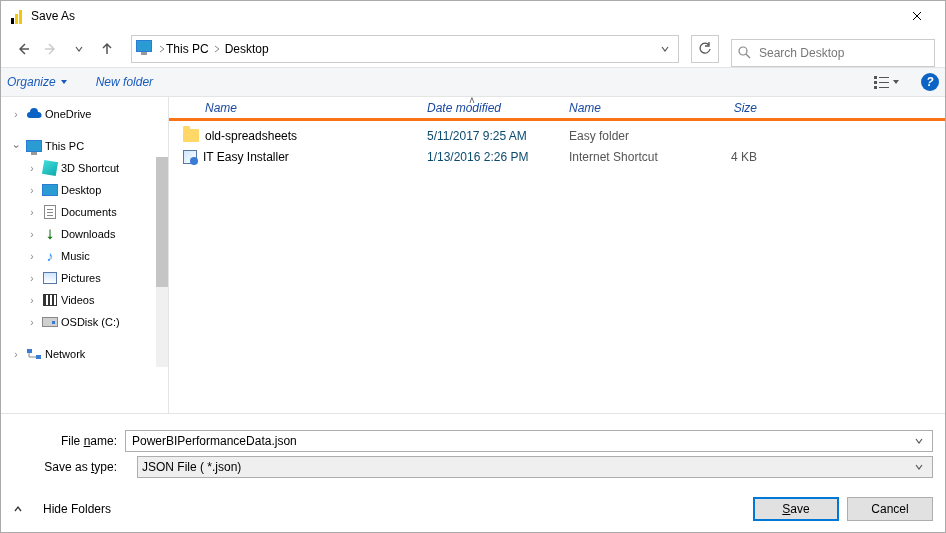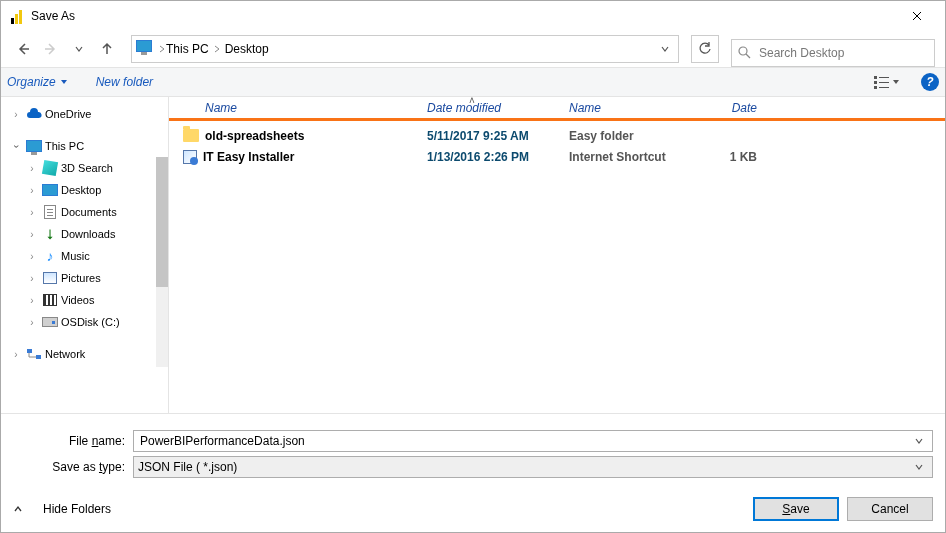--- a/index.html
+++ b/index.html
@@ -56,37 +56,37 @@
 
   .filelist { flex:1; display:flex; flex-direction:column; }
   .cols { display:flex; height:24px; align-items:center; color:#1b4aa0; font-size:12px; border-bottom:3px solid #f97316;font-style:italic; }
   .col-name { width:258px; padding-left:14px; display:flex; align-items:center; gap:6px; }
   .col-date { width:142px; }
   .col-type { width:118px; }
   .col-size { width:100px; text-align:right; padding-right:30px; }
   .sort-ind { position:absolute; left:300px; top:-2px; color:#555; font-size:10px; }
   .cols-wrap { position:relative; }
   .rows { padding-top:4px; }
-  .row { display:flex; height:21px; align-items:center; font-size:12px; color:#000;font-weight:bold; }
+  .row { display:flex; height:21px; align-items:center; font-size:12px; color:#000; }
   .row .c-name { width:258px; padding-left:14px; display:flex; align-items:center; gap:6px; }
   .row .c-date { width:142px; color:#0c4a6e; }
   .row .c-type { width:118px; color:#555; }
   .row .c-size { width:100px; text-align:right; padding-right:30px; color:#555; }
 
   .folder-icon { width:16px; height:13px; background:#ffd868; border-radius:1px; position:relative; }
   .folder-icon::before { content:""; position:absolute; top:-3px; left:0; width:7px; height:3px; background:#ffd868; border-radius:1px 1px 0 0; }
   .url-icon { width:14px; height:14px; border:1px solid #57a; background:linear-gradient(135deg,#cfe6ff,#fff); position:relative; }
   .url-icon::after { content:""; position:absolute; right:-2px; bottom:-2px; width:8px; height:8px; border-radius:50%; background:#3a7bd5; }
 
   
-  .bottom { border-top:1px solid #e4e4e4; padding:14px 12px 6px 20px; background:#fff; }
+  .bottom { border-top:1px solid #e4e4e4; padding:14px 12px 6px 12px; background:#fff; }
   .fieldrow { display:flex; align-items:center; height:26px; }
   .fieldrow .flabel { width:112px; text-align:right; padding-right:8px; font-size:12px; }
   .fieldrow .combo { flex:1; height:22px; border:1px solid #adadad; display:flex; align-items:center; padding:0 4px; font-size:12px; background:#fff; }
-  .fieldrow .combo.grey { background:#efefef; }
+  .fieldrow .combo.grey { background:#efefef;margin-left:12px; }
   .fieldrow .combo .drop { margin-left:auto; color:#555; padding:0 4px; cursor:pointer; }
   .fieldrow input.text { border:none; outline:none; flex:1; font-size:12px; background:transparent; }
 
   
   .footer { height:46px; display:flex; align-items:center; padding:0 12px; }
   .hide-folders { display:flex; align-items:center; gap:20px; color:#000; font-size:12px; cursor:pointer; }
   .footer .spacer { flex:1; }
   .btn { width:86px; height:24px; border:1px solid #adadad; background:#e1e1e1; display:flex; align-items:center; justify-content:center; font-size:12px; margin-left:8px; cursor:pointer; }
   .btn.default { border:1px solid #0078d7; box-shadow:0 0 0 1px #0078d7 inset; }
   .underline-first::first-letter { text-decoration:underline; }
@@ -230,21 +230,21 @@
           <span class="ticon">
               <div class="monitor-icon"></div>
             </span>
           <span class="lbl">This PC</span>
         </div>
         <div class="tree-item level2">
           <span class="expander">›</span>
           <span class="ticon">
               <div class="obj3d-icon"></div>
             </span>
-          <span class="lbl">3D Search</span>
+          <span class="lbl">3D Shortcut</span>
         </div>
         <div class="tree-item level2">
           <span class="expander">›</span>
           <span class="ticon">
               <div class="desk-icon"></div>
             </span>
           <span class="lbl">Desktop</span>
         </div>
         <div class="tree-item level2">
           <span class="expander">›</span>
@@ -304,21 +304,21 @@
     <div class="filelist">
       <div class="cols-wrap">
         <div class="sort-ind">˄</div>
         <div class="cols">
           <div class="col-name">
             <span style="width:16px"></span>
             <span>Name</span>
           </div>
           <div class="col-date">Date modified</div>
           <div class="col-type">Name</div>
-          <div class="col-size">Date</div>
+          <div class="col-size">Size</div>
         </div>
       </div>
       <div class="rows">
         <div class="row">
           <div class="c-name">
             <span>
                 <div class="folder-icon"></div>
               </span>
             <span>old-spreadsheets</span>
           </div>
@@ -328,21 +328,21 @@
         </div>
         <div class="row">
           <div class="c-name">
             <span>
                 <div class="url-icon"></div>
               </span>
             <span>IT Easy Installer</span>
           </div>
           <div class="c-date">1/13/2016 2:26 PM</div>
           <div class="c-type">Internet Shortcut</div>
-          <div class="c-size">1 KB</div>
+          <div class="c-size">4 KB</div>
         </div>
       </div>
     </div>
   </div>
 
   <div class="bottom">
     <div class="fieldrow">
       <div class="flabel">File <u>n</u>ame:</div>
       <div class="combo">
         <input class="text" type="text" value="PowerBIPerformanceData.json" style="">

